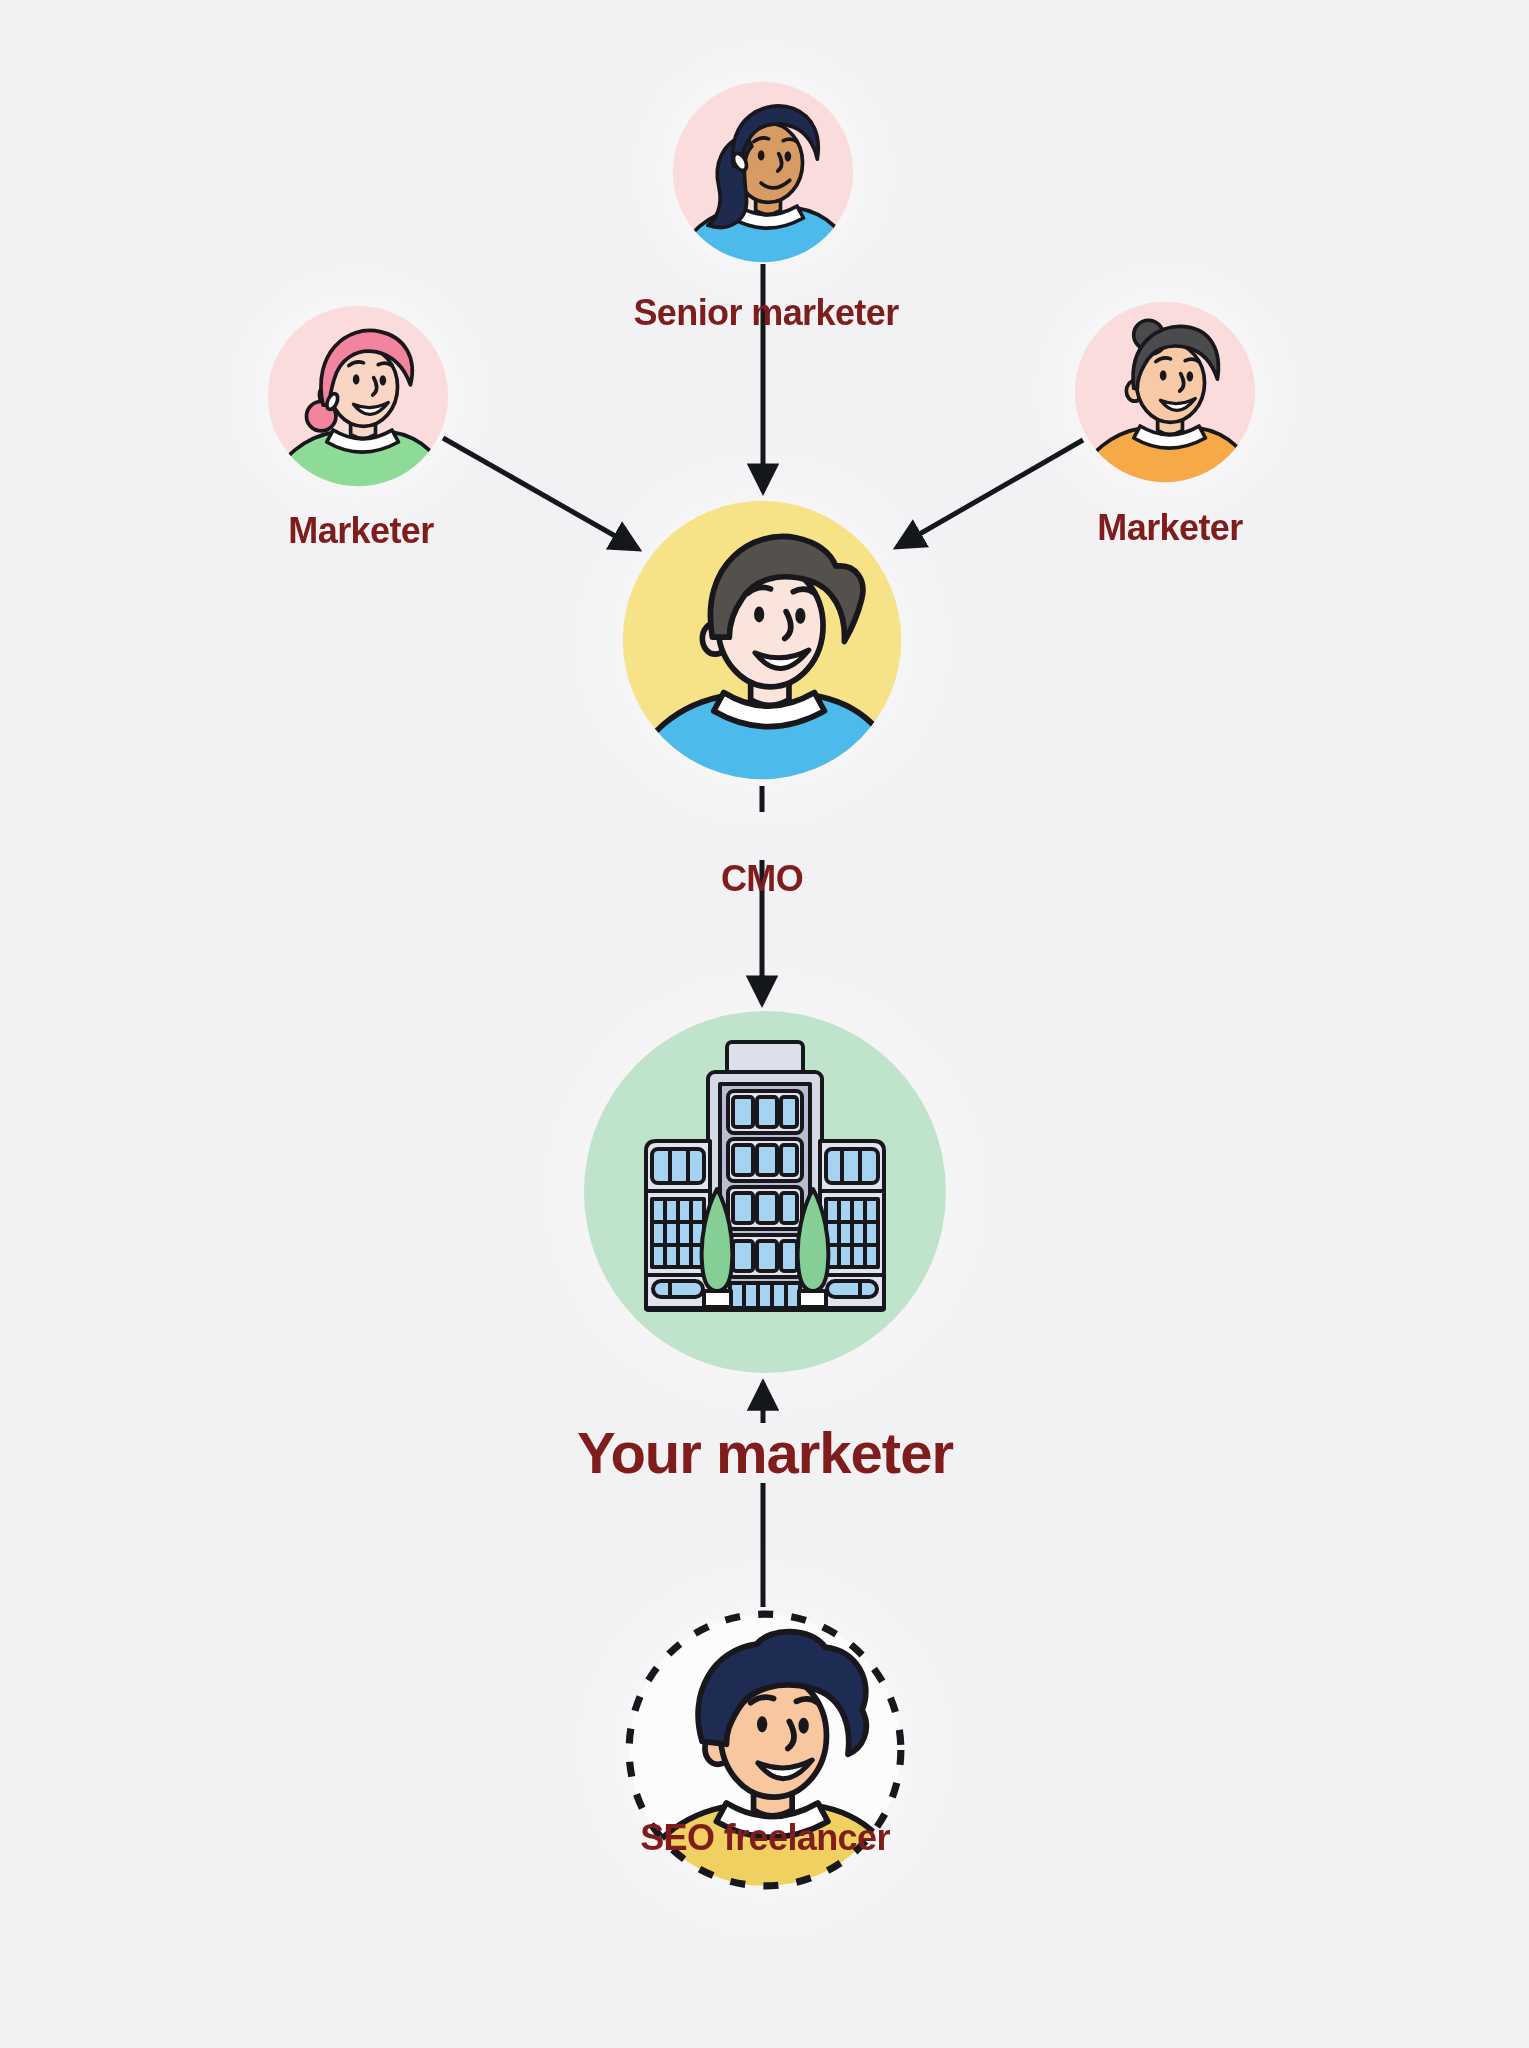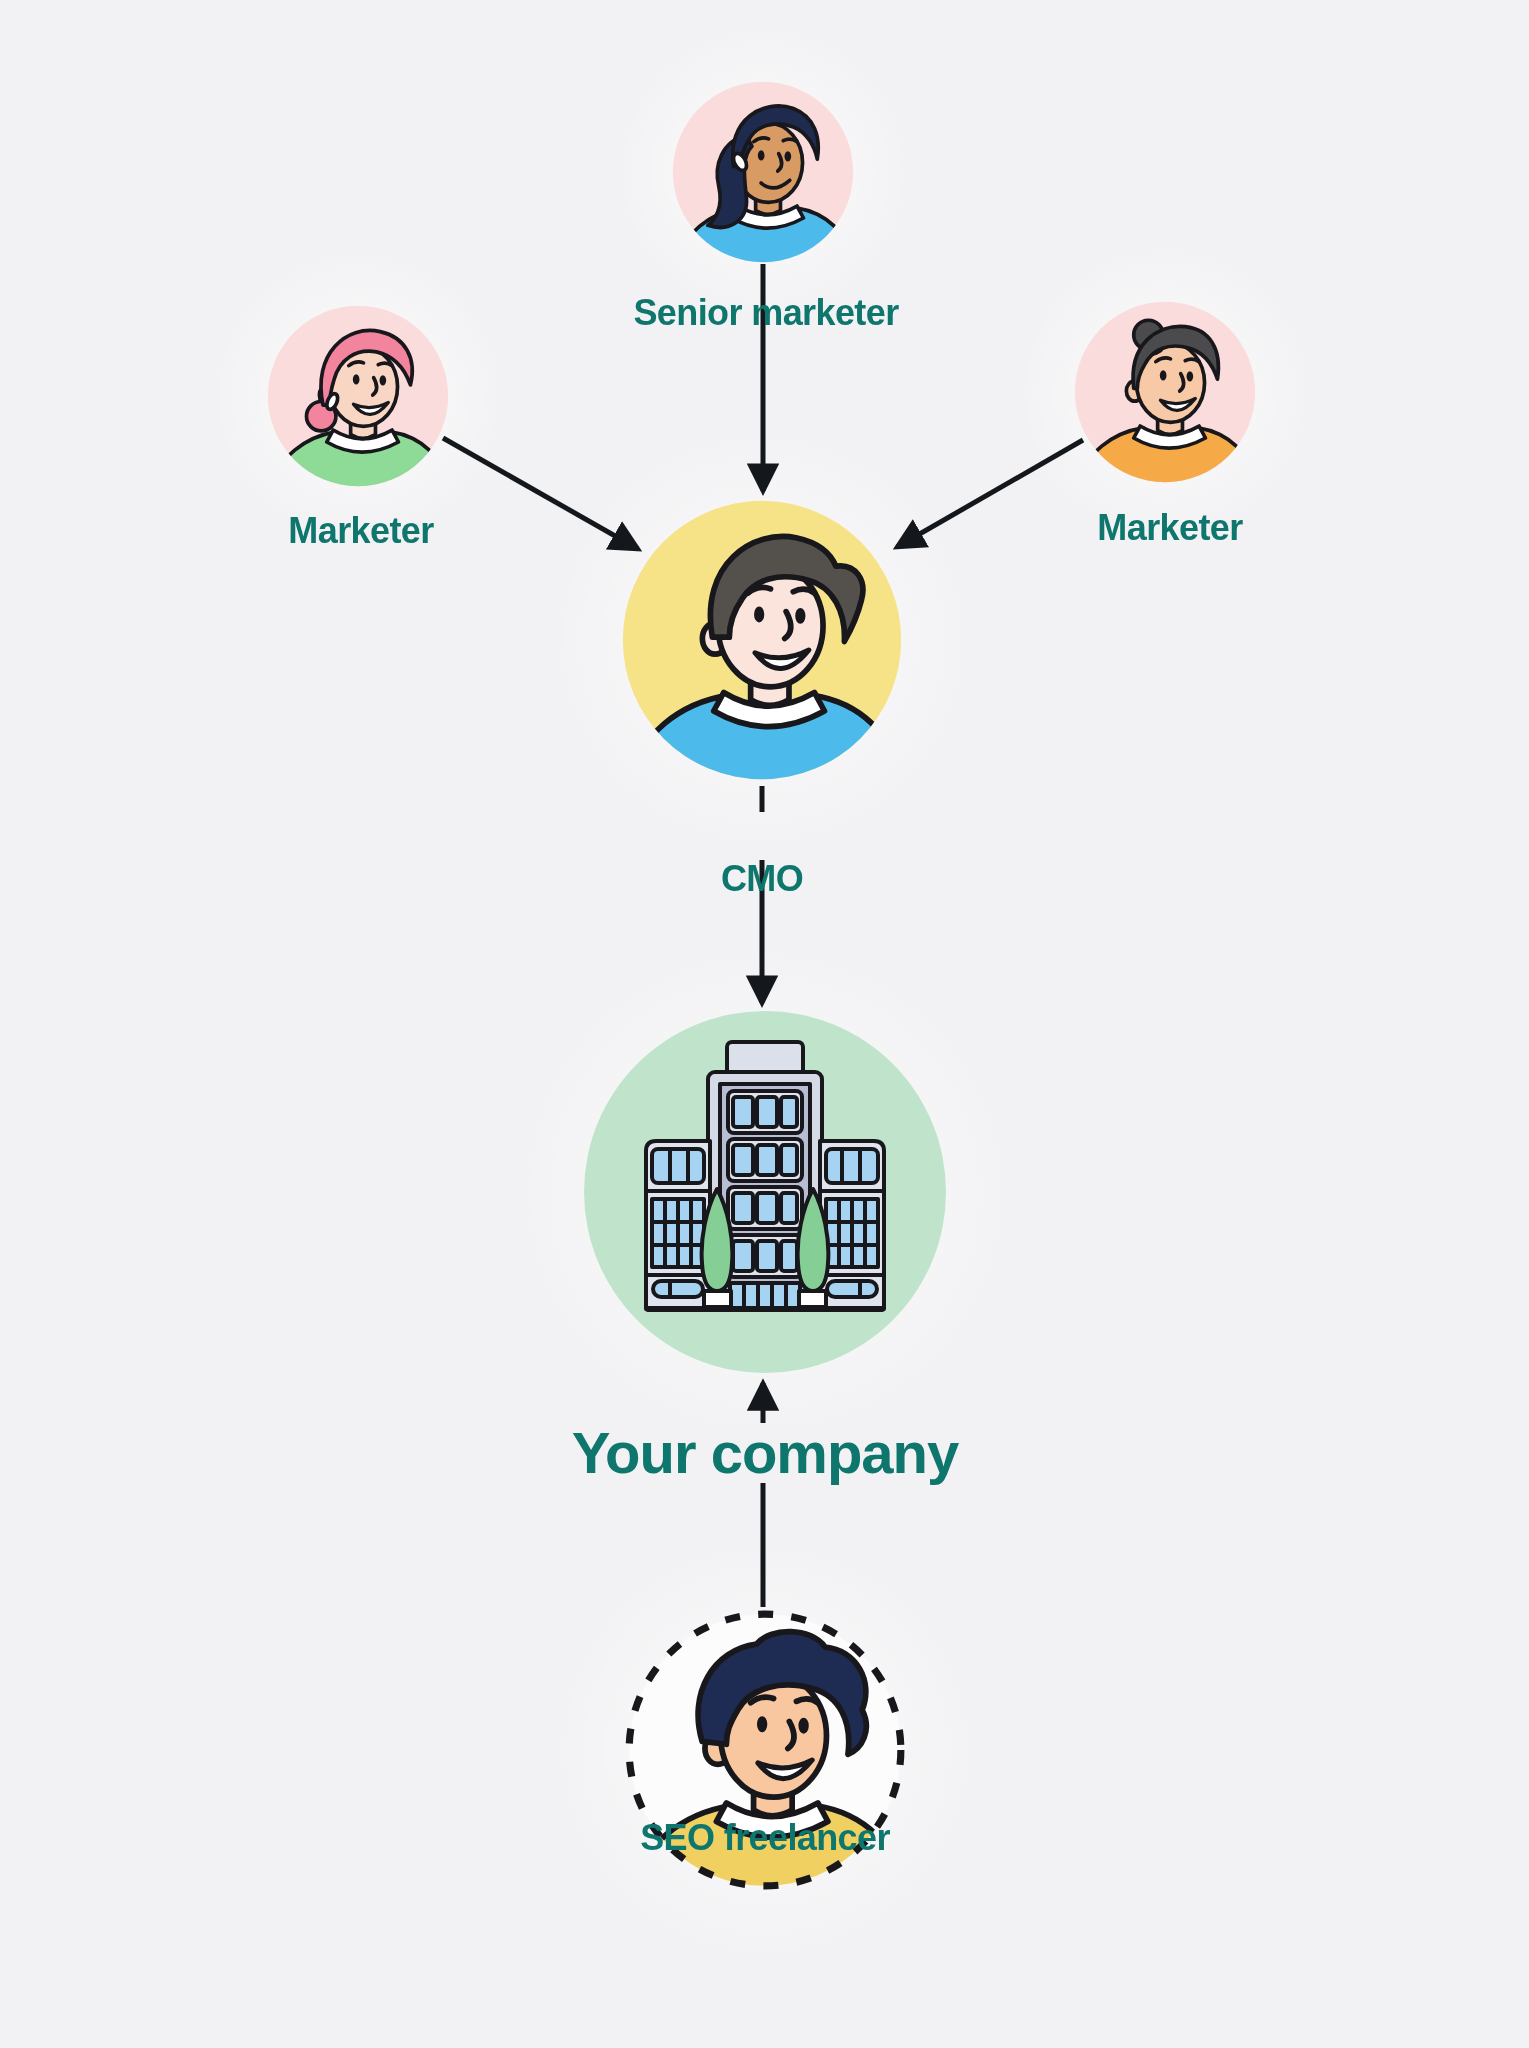--- a/index.html
+++ b/index.html
@@ -8,21 +8,21 @@
     background:#F2F2F4;
     font-family:"Liberation Sans","DejaVu Sans",sans-serif;
   }
   .halo{position:absolute;border-radius:50%;z-index:0;
     background:radial-gradient(circle, rgba(255,255,255,.85) 0%, rgba(255,255,255,0) 68%);}
   .edges{position:absolute;left:0;top:0;z-index:1;}
   .node{position:absolute;z-index:2;border-radius:50%;}
   .node svg{display:block;}
   .label{
     position:absolute;z-index:3;transform:translate(-50%,-50%);
-    white-space:nowrap;color:#0f766e;font-weight:700;font-size:36px;
+    white-space:nowrap;color:#7f1d1d;font-weight:700;font-size:36px;
     letter-spacing:-0.6px;text-align:center;
   }
   .label.big{font-size:58px;letter-spacing:-1px;font-weight:700;}
 </style>
 </head>
 <body>
 
 <div class="canvas">
 
   <div class="halo" style="left:611px;top:20px;width:304px;height:304px;"></div>
@@ -236,16 +236,16 @@
         <path d="M95 109 Q113 132 133 107 Q114 117 95 109 Z" fill="#FFFFFF" stroke-width="3.5"></path>
       </g>
       <circle cx="100" cy="100" r="95" fill="none" stroke="#17171C" stroke-width="5" stroke-dasharray="10.5 12.8"></circle>
     </svg>
   </div>
 
   <div class="label" style="left:766px;top:313px;">Senior marketer</div>
   <div class="label" style="left:361px;top:531px;">Marketer</div>
   <div class="label" style="left:1170px;top:528px;">Marketer</div>
   <div class="label" style="left:762px;top:879px;">CMO</div>
-  <div class="label big" style="left:765px;top:1452px;">Your company</div>
+  <div class="label big" style="left:765px;top:1452px;">Your marketer</div>
   <div class="label" style="left:765px;top:1838px;">SEO freelancer</div>
 
 </div>
 
 </body></html>

